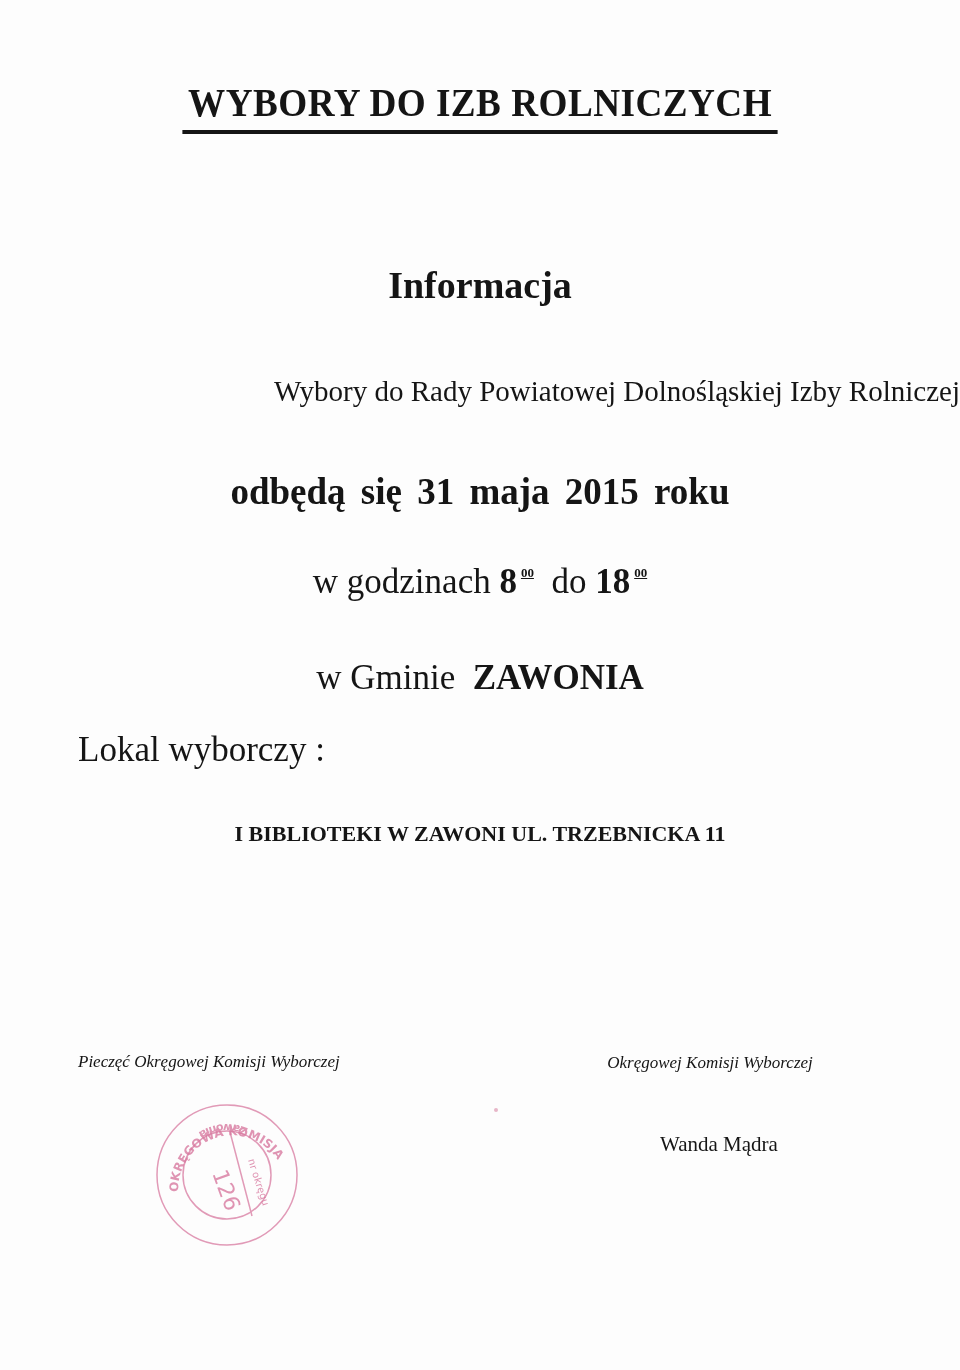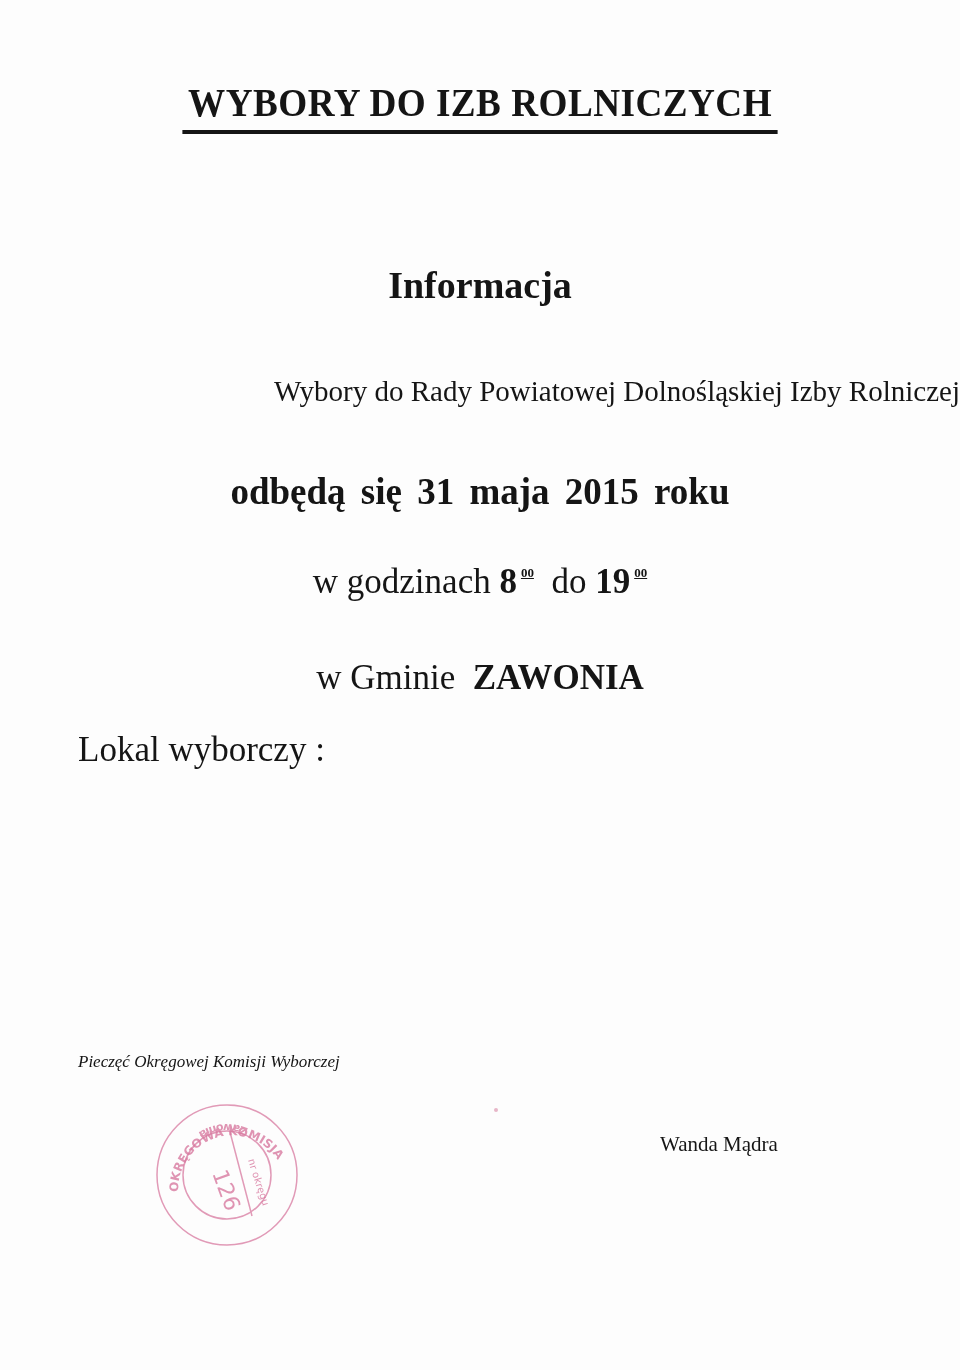--- a/index.html
+++ b/index.html
@@ -100,36 +100,38 @@
 <div class="abs info">Informacja</div>
 
 <div class="abs sub">Wybory do Rady Powiatowej Dolnośląskiej Izby Rolniczej</div>
 
 <div class="abs date">odbędą się 31 maja 2015 roku</div>
 
 <div class="abs hours">
   <span>w godzinach</span>
   <b>8</b><sup>00</sup>
   &nbsp;<span>do</span>
-  <b>19</b><sup>00</sup>
+  <b>18</b><sup>00</sup>
 </div>
 
 <div class="abs gmina">
   <span>w Gminie</span>&nbsp;
   <b>ZAWONIA</b>
 </div>
 
 <div class="abs lokal">Lokal wyborczy :</div>
 
 <div class="abs addr">
+  <div>I BIBLIOTEKI W ZAWONI UL. TRZEBNICKA 11</div>
 </div>
 
 <div class="abs sig-left">Pieczęć Okręgowej Komisji Wyborczej</div>
 
 <div class="abs sig-right">
+  <div>Okręgowej Komisji Wyborczej</div>
 </div>
 
 <div class="abs signer">Wanda Mądra</div>
 
 <div class="abs stamp">
   <svg width="150" height="150" viewBox="0 0 150 150">
     <defs>
       <path id="arcTop" d="M 22 80 A 54 54 0 0 1 128 80"></path>
       <path id="arcBottom" d="M 30 100 A 52 52 0 0 0 120 100"></path>
     </defs>

